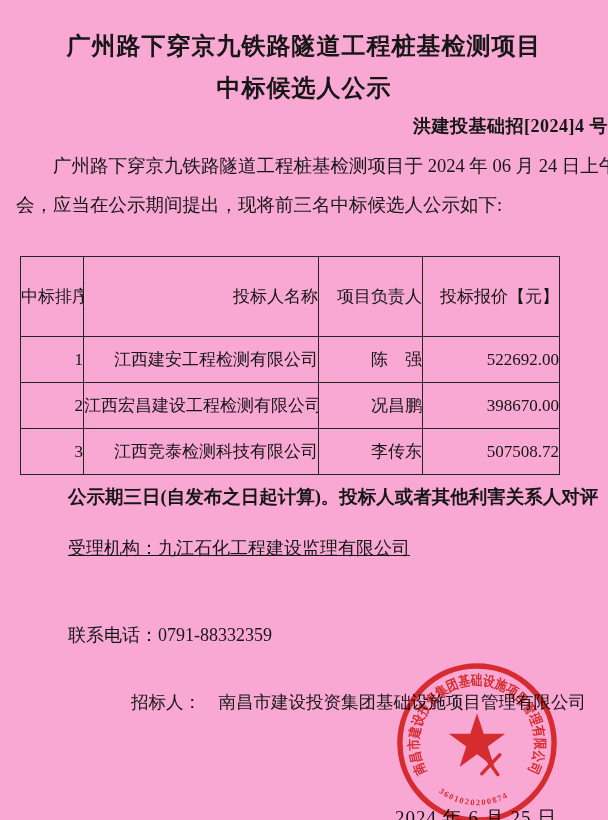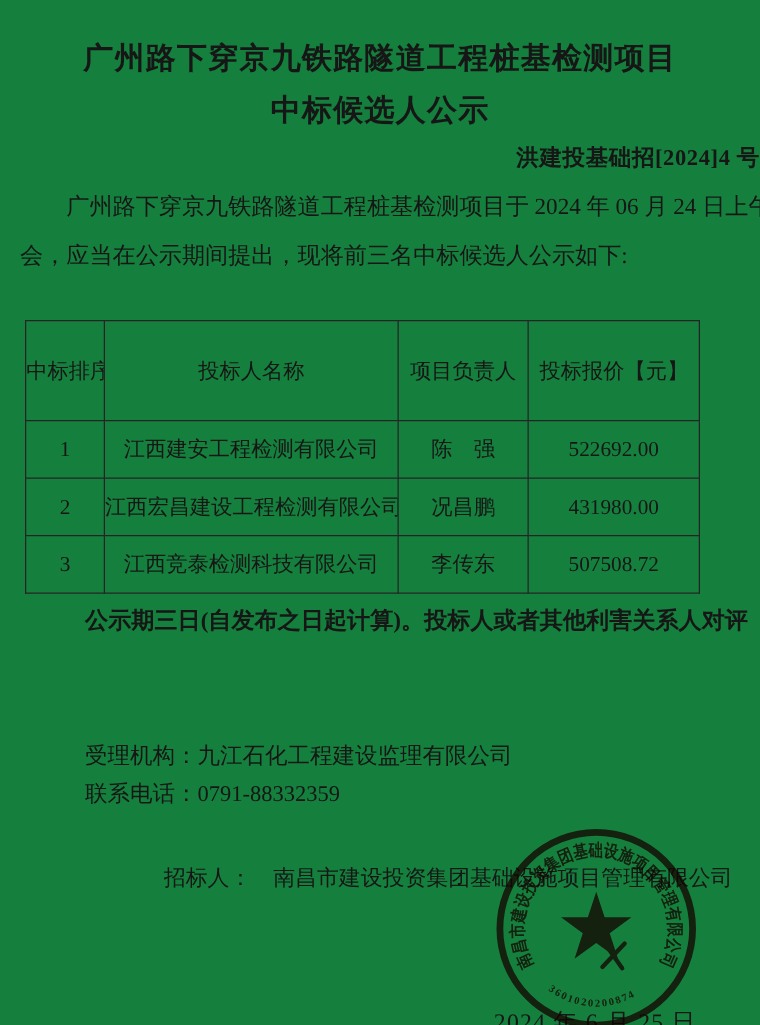--- a/index.html
+++ b/index.html
@@ -1,18 +1,18 @@
 <!DOCTYPE html>
 <html><head>
 <meta charset="utf-8">
 <style>
   html,body{margin:0;padding:0;background:#e9e9e9;}
   .page{
     position:relative; width:608px; height:820px; margin:0 auto;
-    background:#15803d; color:#161616; overflow:hidden;
+    background:#f9a8d4; color:#161616; overflow:hidden;
     font-family:"Liberation Serif","DejaVu Serif",serif;
   }
   .title{
     position:absolute; left:0; width:100%; text-align:center;
     font-size:24px; font-weight:bold; letter-spacing:1px; white-space:nowrap;
   }
   .title1{top:30px;}
   .title2{top:72px;text-align:center;}
   .docno{
     position:absolute; top:114px; left:0; width:100%; text-align:right;
@@ -21,28 +21,28 @@
   .para{position:absolute; left:16px; right:14px; font-size:18.5px; line-height:39px;}
   .para .ln{white-space:nowrap;}
   .para1{top:147px;}
   .para1 .ln.first{text-indent:37px;}
   .para2{top:478px; line-height:38px;font-weight:bold;}
   .para2 .ln.first{text-indent:52px;}
 
   .table-wrap{position:absolute; top:256px; left:20px;}
   table.bids{border-collapse:collapse; table-layout:fixed; width:539px; font-size:17px;}
   table.bids th, table.bids td{
-    border:1.6px solid #242424; text-align:center; vertical-align:middle;
+    border:1.6px solid #242424; text-align:right; vertical-align:middle;
     font-weight:normal; padding:0; overflow:hidden; white-space:nowrap;
   }
   table.bids thead th{height:79px;}
   table.bids tbody td{height:45px;}
 
   .infoline{position:absolute; font-size:18px; white-space:nowrap;}
-  .org{top:592px; left:68px;}
+  .org{top:536px; left:68px;text-decoration:underline;}
   .phone{top:623px; left:68px;text-align:center;}
   .tenderer{top:690px; left:131px; font-size:17.5px;}
   .dateline{top:761px; left:395px; font-size:19px; letter-spacing:1px;margin-top:44px;}
 
   .stamp{
     position:absolute; left:393px; top:659px; width:168px; height:168px;
     opacity:0.88; mix-blend-mode:multiply; pointer-events:none;
   }
   .stamp text{font-family:"Liberation Serif","DejaVu Serif",serif; font-weight:bold;}
   .stamp .code{letter-spacing:1.6px;}
@@ -81,21 +81,21 @@
         <tr>
           <td>1</td>
           <td>江西建安工程检测有限公司</td>
           <td>陈　强</td>
           <td>522692.00</td>
         </tr>
         <tr>
           <td>2</td>
           <td>江西宏昌建设工程检测有限公司</td>
           <td>况昌鹏</td>
-          <td>431980.00</td>
+          <td>398670.00</td>
         </tr>
         <tr>
           <td>3</td>
           <td>江西竞泰检测科技有限公司</td>
           <td>李传东</td>
           <td>507508.72</td>
         </tr>
       </tbody>
     </table>
   </div>

